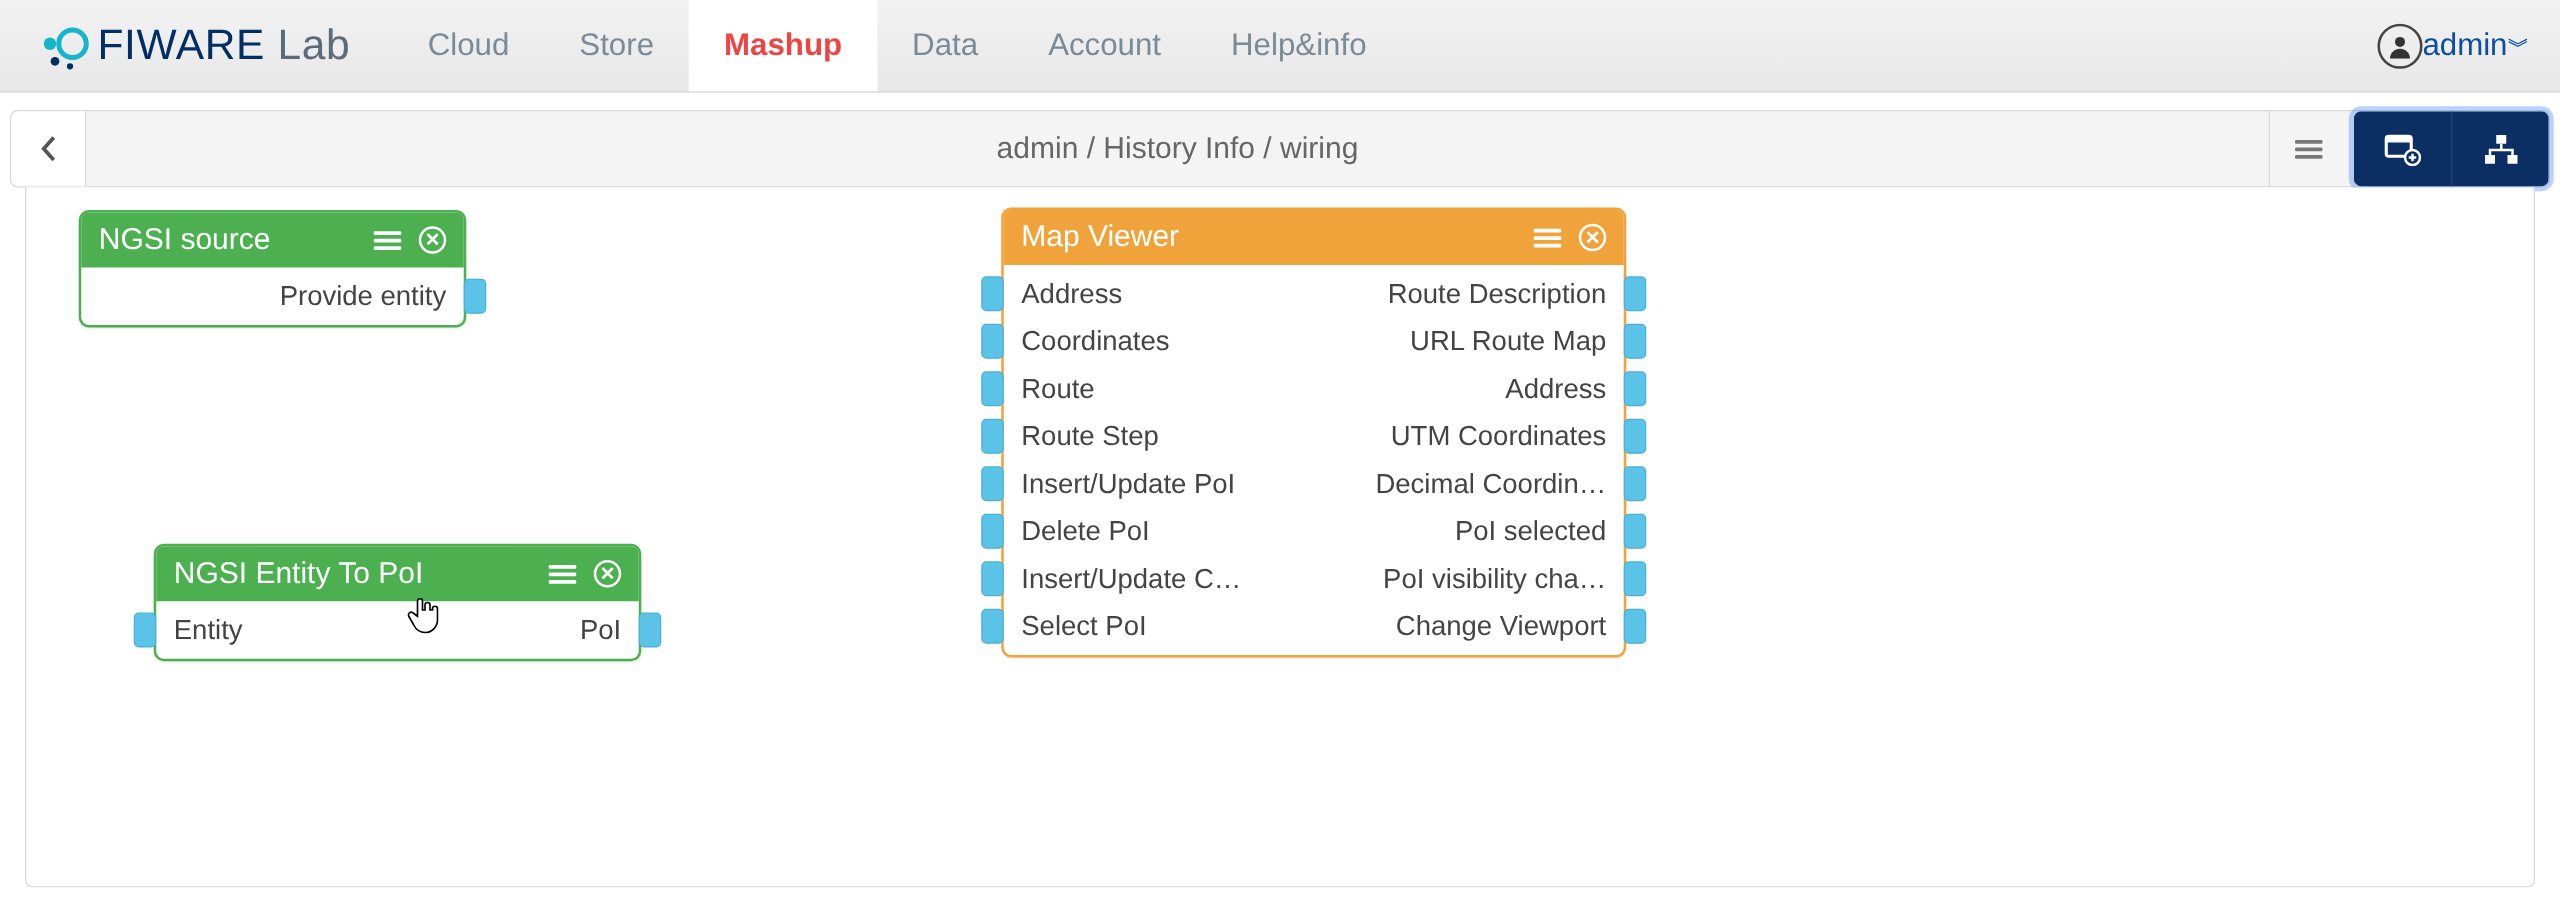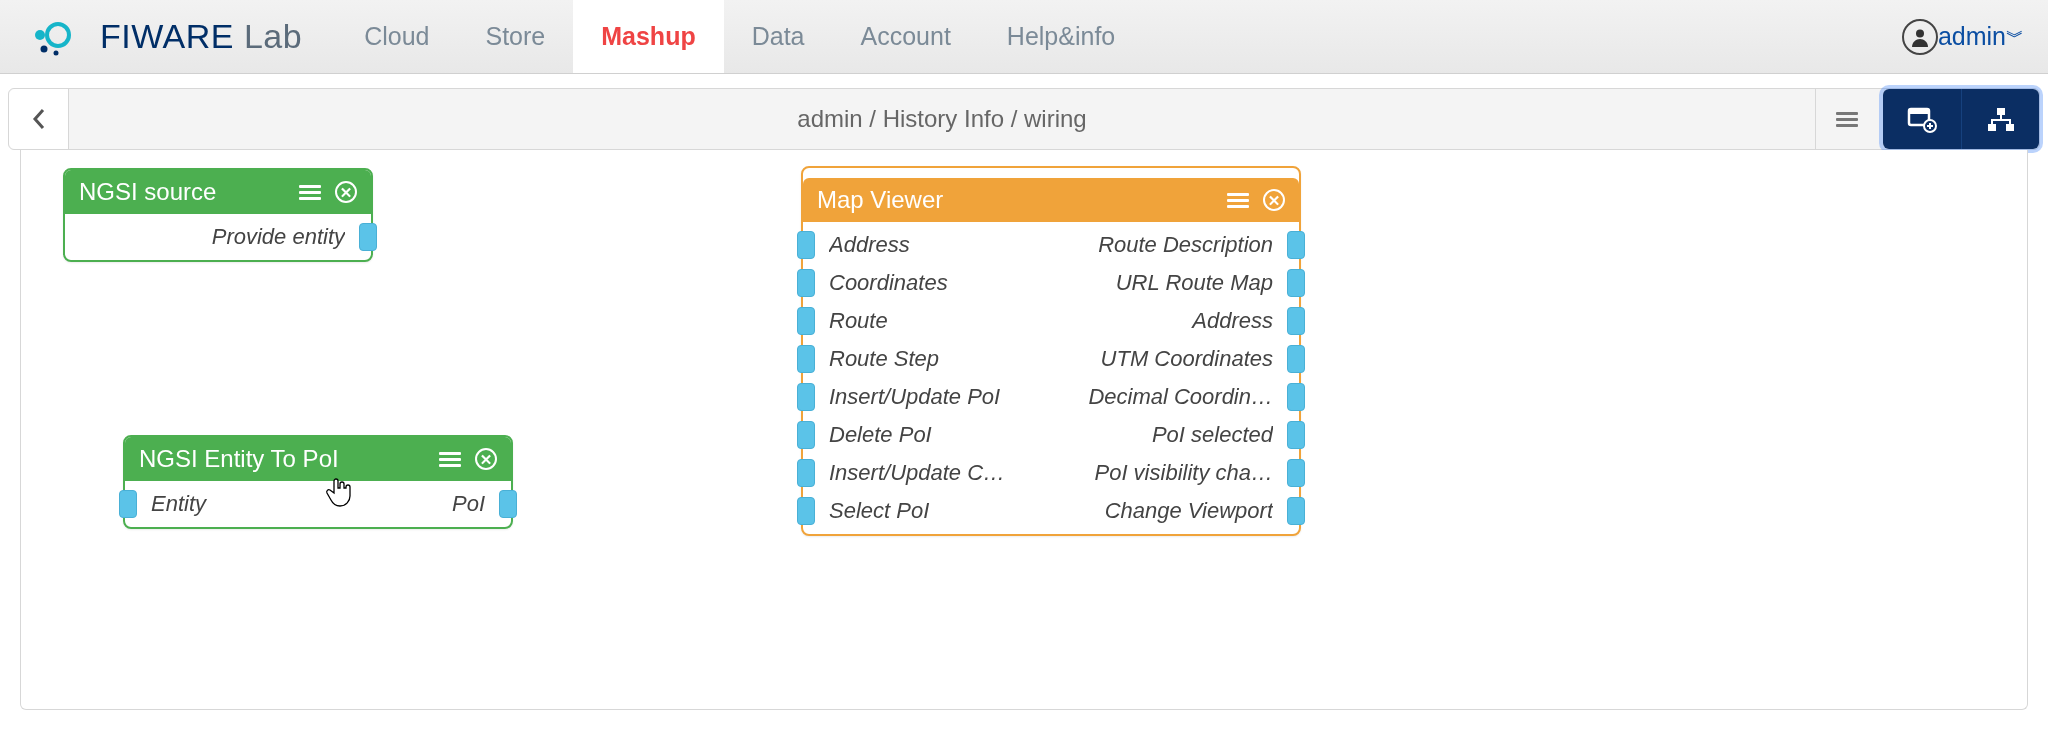--- a/index.html
+++ b/index.html
@@ -3,21 +3,21 @@
 <meta charset="utf-8">
 <style>
   * { box-sizing: border-box; margin: 0; padding: 0; }
   html, body { width: 2048px; height: 732px; font-family: "Helvetica Neue", Arial, sans-serif; background:#fff; color:#555; }
   
   .topbar{
     height:74px; background:linear-gradient(#f2f2f2,#e8e8e8);
     border-bottom:1px solid #d0d0d0; display:flex; align-items:center;
     padding:0 24px 0 30px; font-size:26px;
   }
-  .logo{display:flex;align-items:center; gap:26px; margin-right:34px;}
+  .logo{display:flex;align-items:center; gap:4px; margin-right:34px;}
   .logo svg{display:block}
   .logo-text{font-weight:500; letter-spacing:0.5px; color:#002e67; font-size:34px; font-family:Arial,sans-serif}
   .logo-text .lab{font-weight:300; color:#5b6b7a;}
   .nav-items{display:flex; height:100%; align-items:stretch;text-align:center;}
   .nav-item{
     display:flex; align-items:center; padding:0 28px;
     color:#7b8a97; cursor:pointer; font-size:25px;
     font-family: "Trebuchet MS","Helvetica Neue",sans-serif;
   }
   .nav-item.active{background:#fff; color:#ef4444; font-weight:600;}
@@ -68,22 +68,22 @@
   }
   .node .title{
     display:flex; align-items:center; padding:8px 14px; color:#fff;
     border-top-left-radius:6px; border-top-right-radius:6px; font-size:24px;
   }
   .node .title .lbl{flex:1;}
   .node .title .ticon{margin-left:14px; cursor:pointer;}
   .node.green{border-color:#4caf50;}
   .node.green .title{background:#4caf50;align-items:center;}
   .node.orange{border-color:#f0a33a;}
-  .node.orange .title{background:#f0a33a;margin-top:10px;}
-  .node .body{padding:4px 12px;font-style:italic;}
+  .node.orange .title{background:#f0a33a;}
+  .node .body{padding:4px 0;}
   .row{
     display:flex; align-items:center; height:38px; font-size:22px;
     color:#444; position:relative; padding:0 14px;
   }
   .row .left{flex:1; text-align:left; white-space:nowrap; overflow:hidden; text-overflow:ellipsis; padding-right:8px;}
   .row .right{flex:1; text-align:right; white-space:nowrap; overflow:hidden; text-overflow:ellipsis; padding-left:8px;}
   .port{
     position:absolute; width:18px; height:28px; background:#5bc3e8;
     border:1px solid #49b0d6; border-radius:4px;
   }

